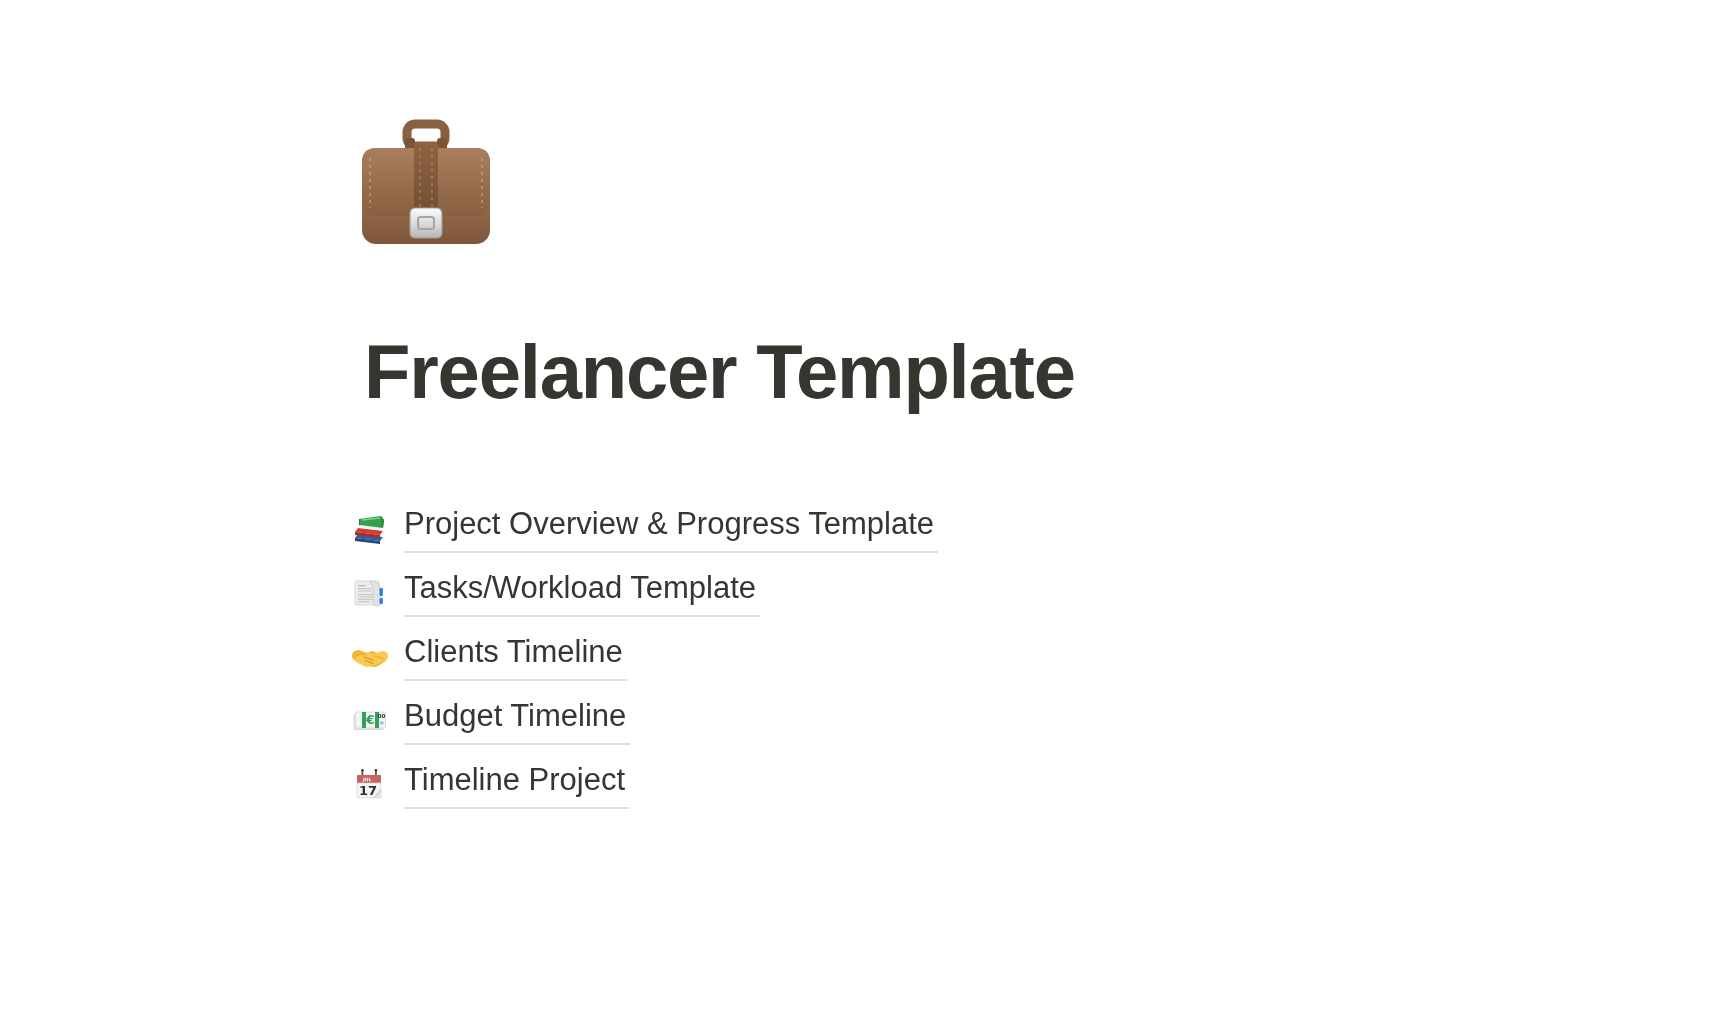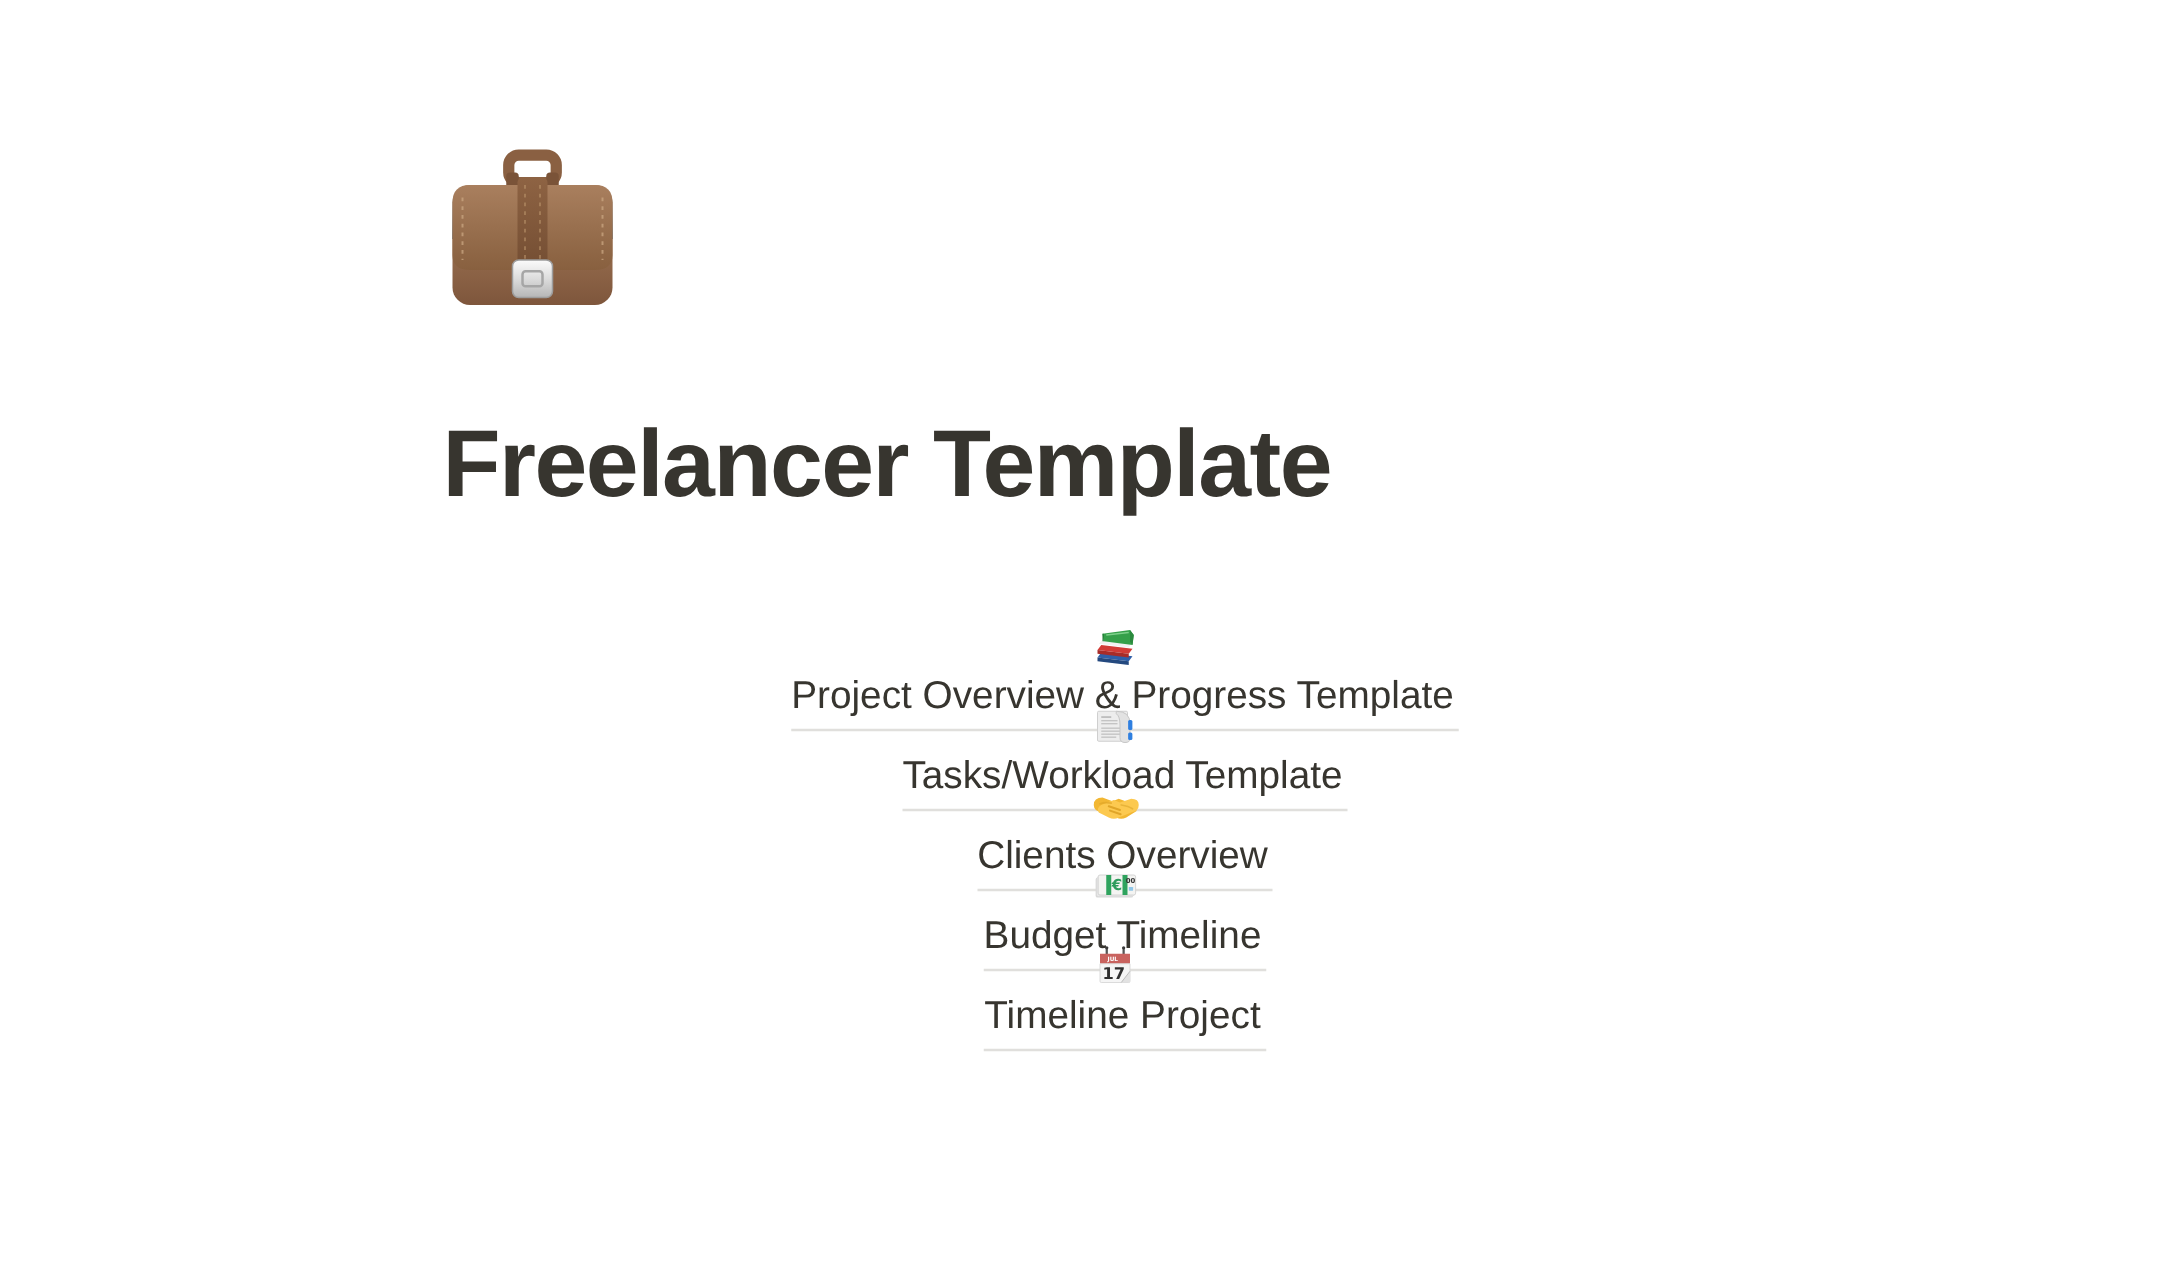--- a/index.html
+++ b/index.html
@@ -39,21 +39,21 @@
     line-height: 152px;
     font-size: 132px;
     font-family: "DejaVu Sans", sans-serif;
     user-select: none;
     position: relative;
   }
   .page-icon svg { display: block; }
 
   
   .page-title {
-    margin: 4px;
+    margin: 14px;
     padding: 0;
     margin-top: 62px;
     font-family: "Liberation Sans", "DejaVu Sans", sans-serif;
     font-size: 76px;
     line-height: 92px;
     font-weight: 700;
     letter-spacing: -1.2px;
     color: #37352f;
     white-space: nowrap;
   }
@@ -64,21 +64,20 @@
     padding: 0;
     margin-top: 78px;
     list-style: none;
   }
   .link-row {
     display: flex;
     align-items: center;
     height: 64px;
     margin: 0;
     padding: 0;
-    flex-direction: column;
   }
   .link-emoji {
     width: 44px;
     min-width: 44px;
     height: 44px;
     display: flex;
     align-items: center;
     justify-content: flex-start;
     margin-right: 10px;
     user-select: none;
@@ -204,21 +203,21 @@
             <path d="M2 20 Q2 14 9 14 L17 17 L22 15 L33 19 Q38 21 36 25 L28 30 Q24 32 20 30 L9 26 Q2 25 2 20 Z" fill="#f2b733"></path>
 
             <path d="M38 20 Q38 15 32 15 L23 18 L18 16 L8 20 Q4 22 6 26 L14 30 Q18 32 22 30 L32 26 Q38 25 38 20 Z" fill="#fcc950"></path>
 
             <path d="M14 21 L23 24" stroke="#e0a528" stroke-width="1.6" stroke-linecap="round" fill="none"></path>
             <path d="M15 24.5 L23.5 27.4" stroke="#e0a528" stroke-width="1.6" stroke-linecap="round" fill="none"></path>
             <path d="M24 20 Q30 21 33 23" stroke="#e8b43a" stroke-width="1.4" stroke-linecap="round" fill="none"></path>
             <path d="M7 19 Q11 17.5 16 18.5" stroke="#e0a528" stroke-width="1.3" stroke-linecap="round" fill="none" opacity="0.7"></path>
           </svg>
         </span>
-        <a class="link-text" href="#">Clients Overview</a>
+        <a class="link-text" href="#">Clients Timeline</a>
       </li>
 
       <li class="link-row">
         <span class="link-emoji">
           <svg width="40" height="40" viewBox="0 0 40 40" aria-hidden="true">
 
             <rect x="3.5" y="14" width="30" height="16" rx="1.5" fill="#d8d8d8"></rect>
             <rect x="4.5" y="13" width="30" height="16" rx="1.5" fill="#e8e8e8"></rect>
 
             <rect x="5.5" y="12" width="30" height="16" rx="1.5" fill="#f4f4f2" stroke="#cfcfcf" stroke-width="0.7"></rect>

